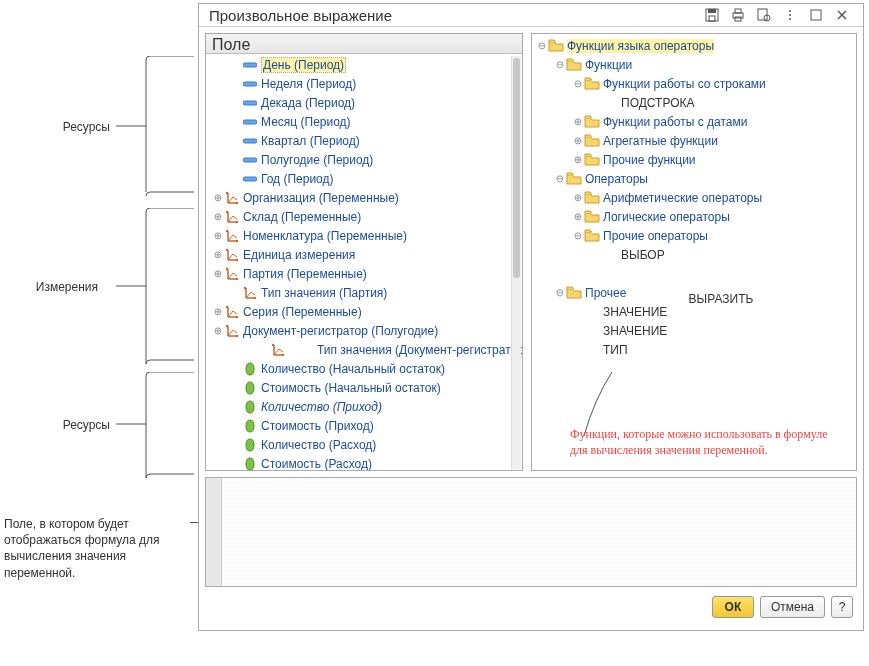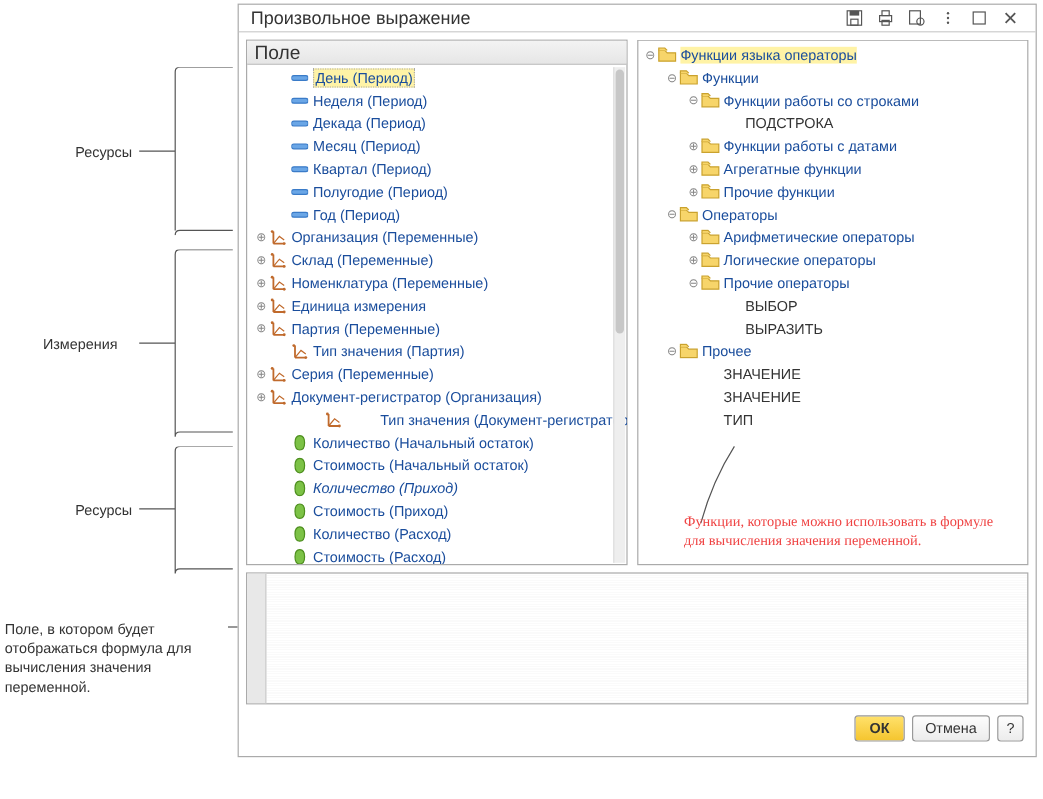--- a/index.html
+++ b/index.html
@@ -411,21 +411,21 @@
               <span class="exp">⊕</span>
               <span class="ico">
                 <svg width="14" height="14">
                   <line x1="3" y1="12" x2="3" y2="2" stroke="#c06a2c" stroke-width="1.5"></line>
                   <line x1="3" y1="12" x2="12" y2="12" stroke="#c06a2c" stroke-width="1.5"></line>
                   <circle cx="2" cy="2" r="1.2" fill="#c06a2c"></circle>
                   <circle cx="12" cy="12" r="1.2" fill="#c06a2c"></circle>
                   <path d="M3 12 L8 6 L12 9" fill="none" stroke="#c06a2c"></path>
                 </svg>
               </span>
-              <span class="lbl">Документ-регистратор (Организация)</span>
+              <span class="lbl">Документ-регистратор (Полугодие)</span>
             </div>
             <div class="node" style="padding-left: 24px; gap: 28px;">
               <span class="exp"></span>
               <span class="ico">
                 <svg width="14" height="14">
                   <line x1="3" y1="12" x2="3" y2="2" stroke="#c06a2c" stroke-width="1.5"></line>
                   <line x1="3" y1="12" x2="12" y2="12" stroke="#c06a2c" stroke-width="1.5"></line>
                   <circle cx="2" cy="2" r="1.2" fill="#c06a2c"></circle>
                   <circle cx="12" cy="12" r="1.2" fill="#c06a2c"></circle>
                   <path d="M3 12 L8 6 L12 9" fill="none" stroke="#c06a2c"></path>
@@ -598,21 +598,21 @@
                   <path d="M1 3 L1 1 L6 1 L8 3" fill="#f7d56a" stroke="#caa22e"></path>
                 </svg>
               </span>
               <span class="lbl">Прочие операторы</span>
             </div>
             <div class="node" style="padding-left: 58px;">
               <span class="exp"></span>
               <span class="ico"></span>
               <span class="lbl black">ВЫБОР</span>
             </div>
-            <div class="node" style="padding-left: 58px;">
+            <div class="node" style="padding-left: 58px; flex-direction: column;">
               <span class="exp"></span>
               <span class="ico"></span>
               <span class="lbl black">ВЫРАЗИТЬ</span>
             </div>
             <div class="node" style="padding-left: 22px;">
               <span class="exp">⊖</span>
               <span class="ico">
                 <svg width="16" height="13">
                   <path d="M1 3 L6 3 L8 5 L15 5 L15 12 L1 12 Z" fill="#f7d56a" stroke="#caa22e"></path>
                   <path d="M1 3 L1 1 L6 1 L8 3" fill="#f7d56a" stroke="#caa22e"></path>

